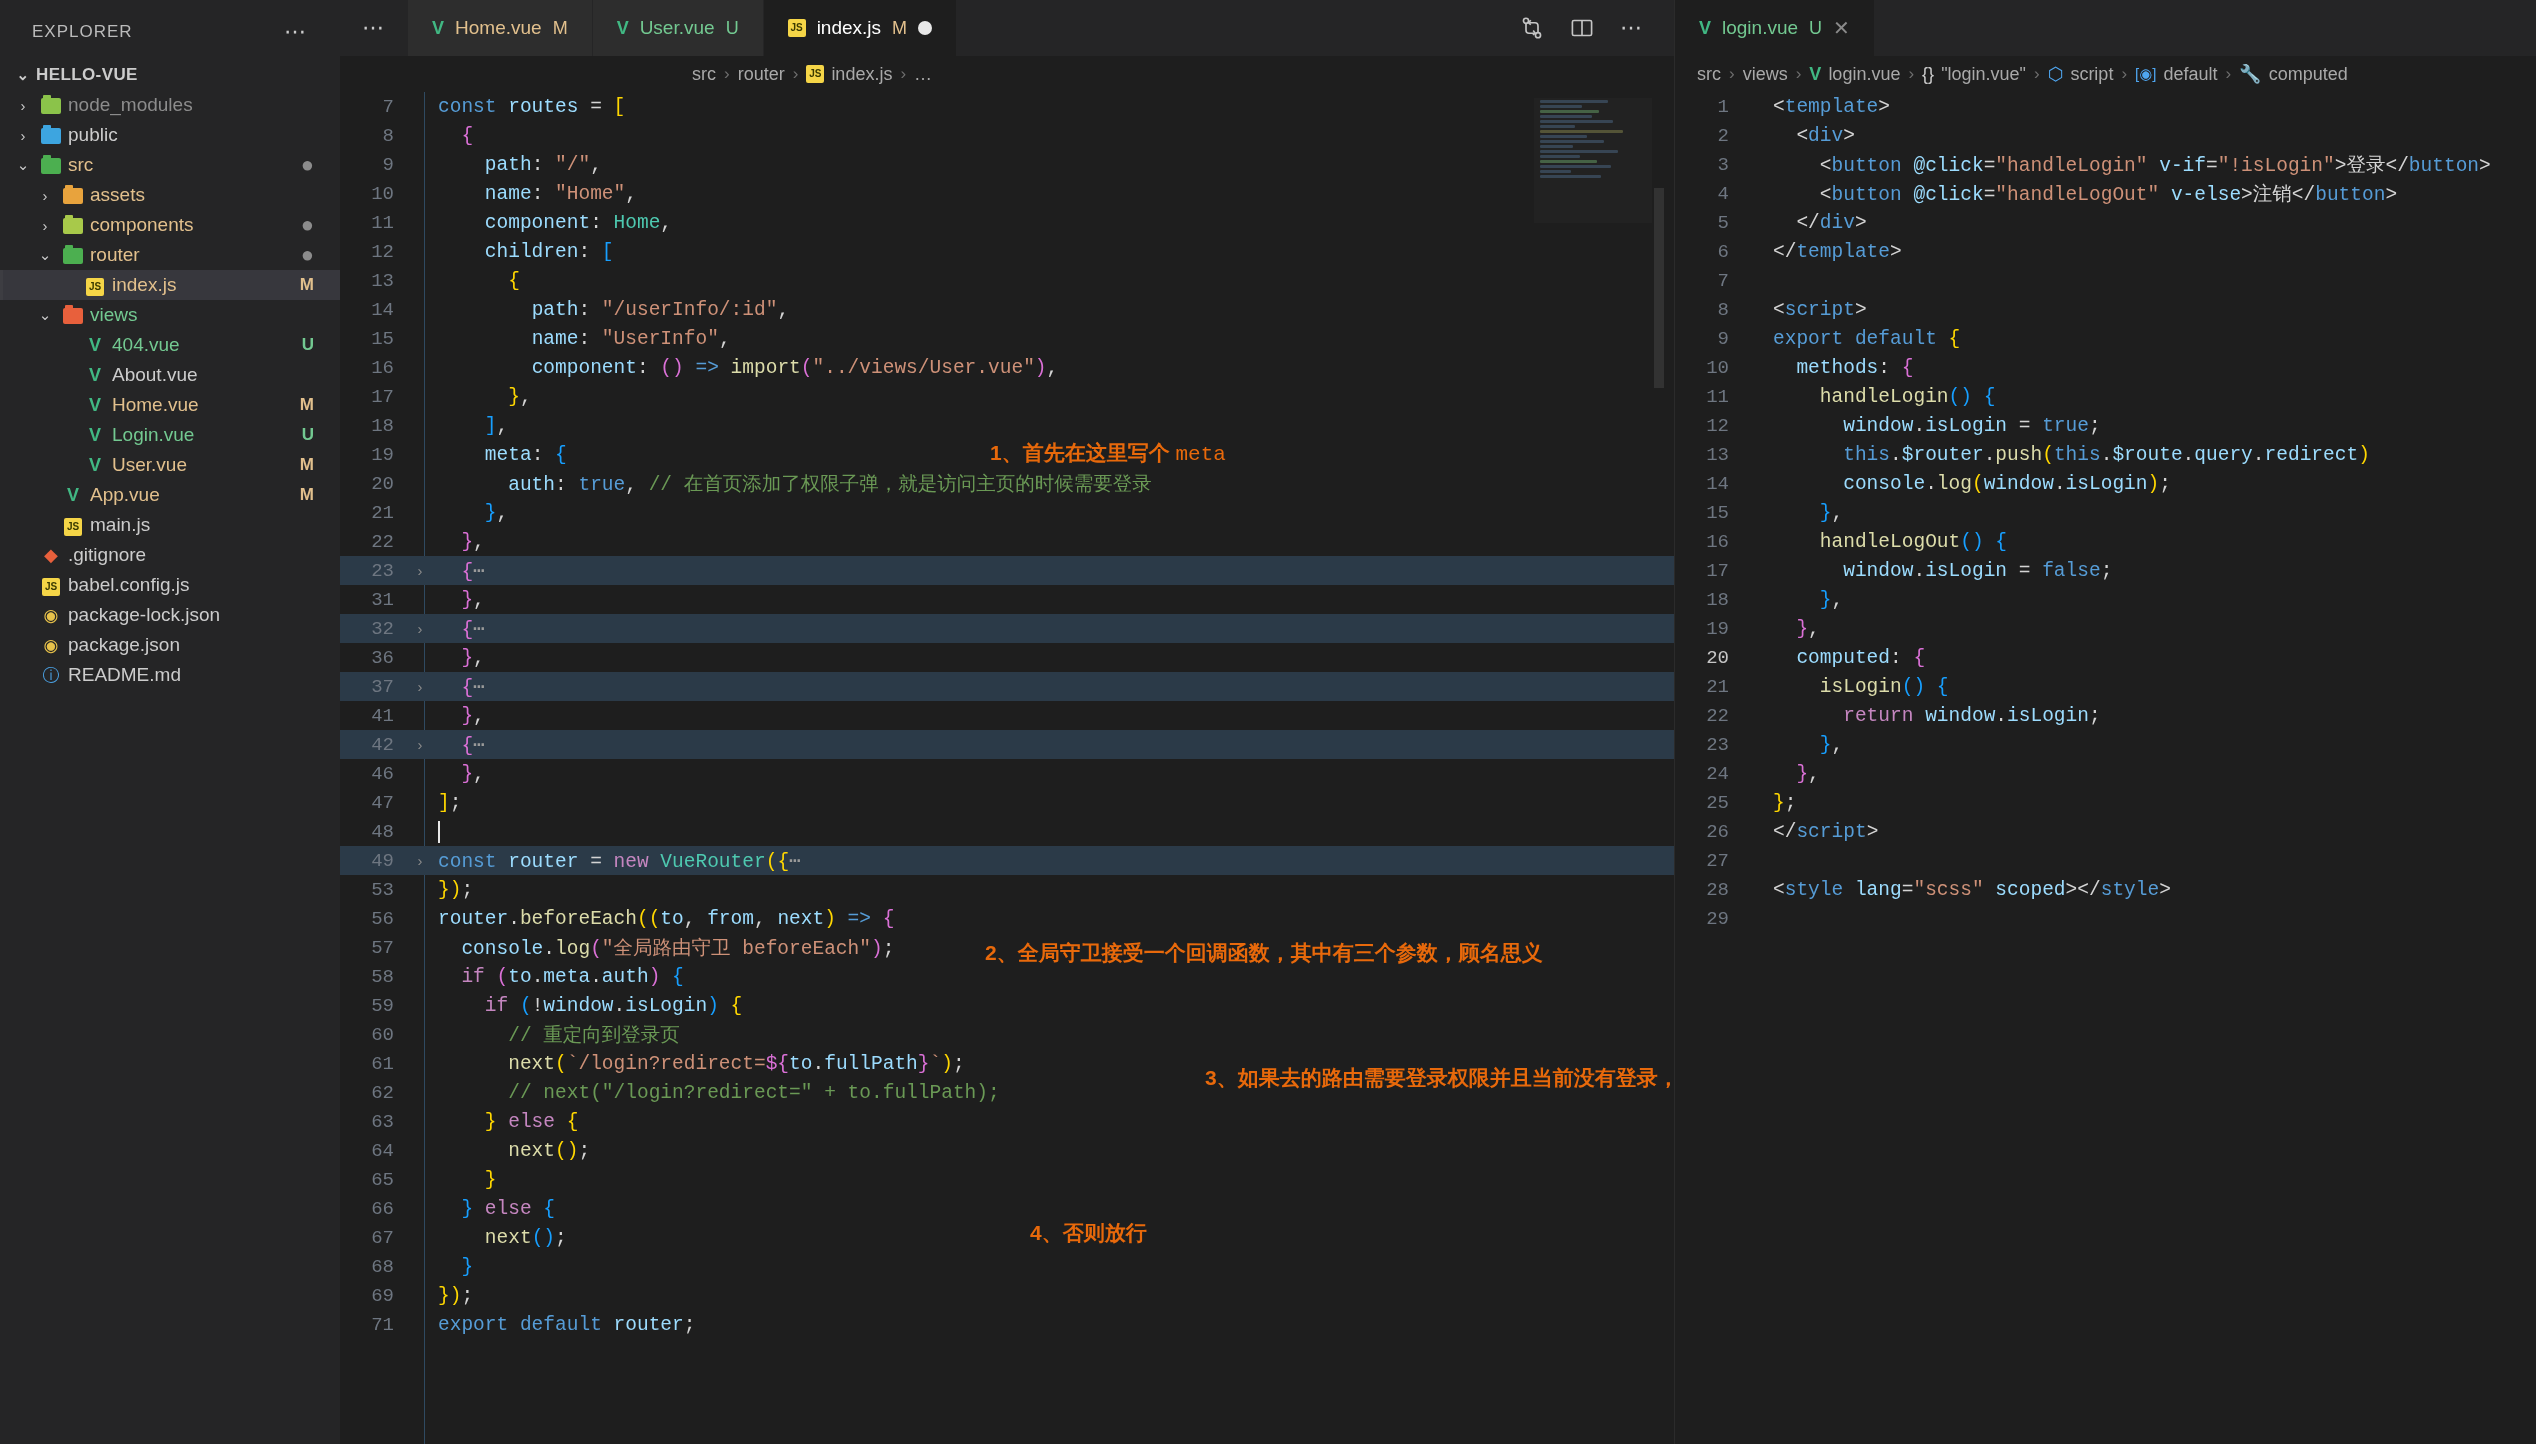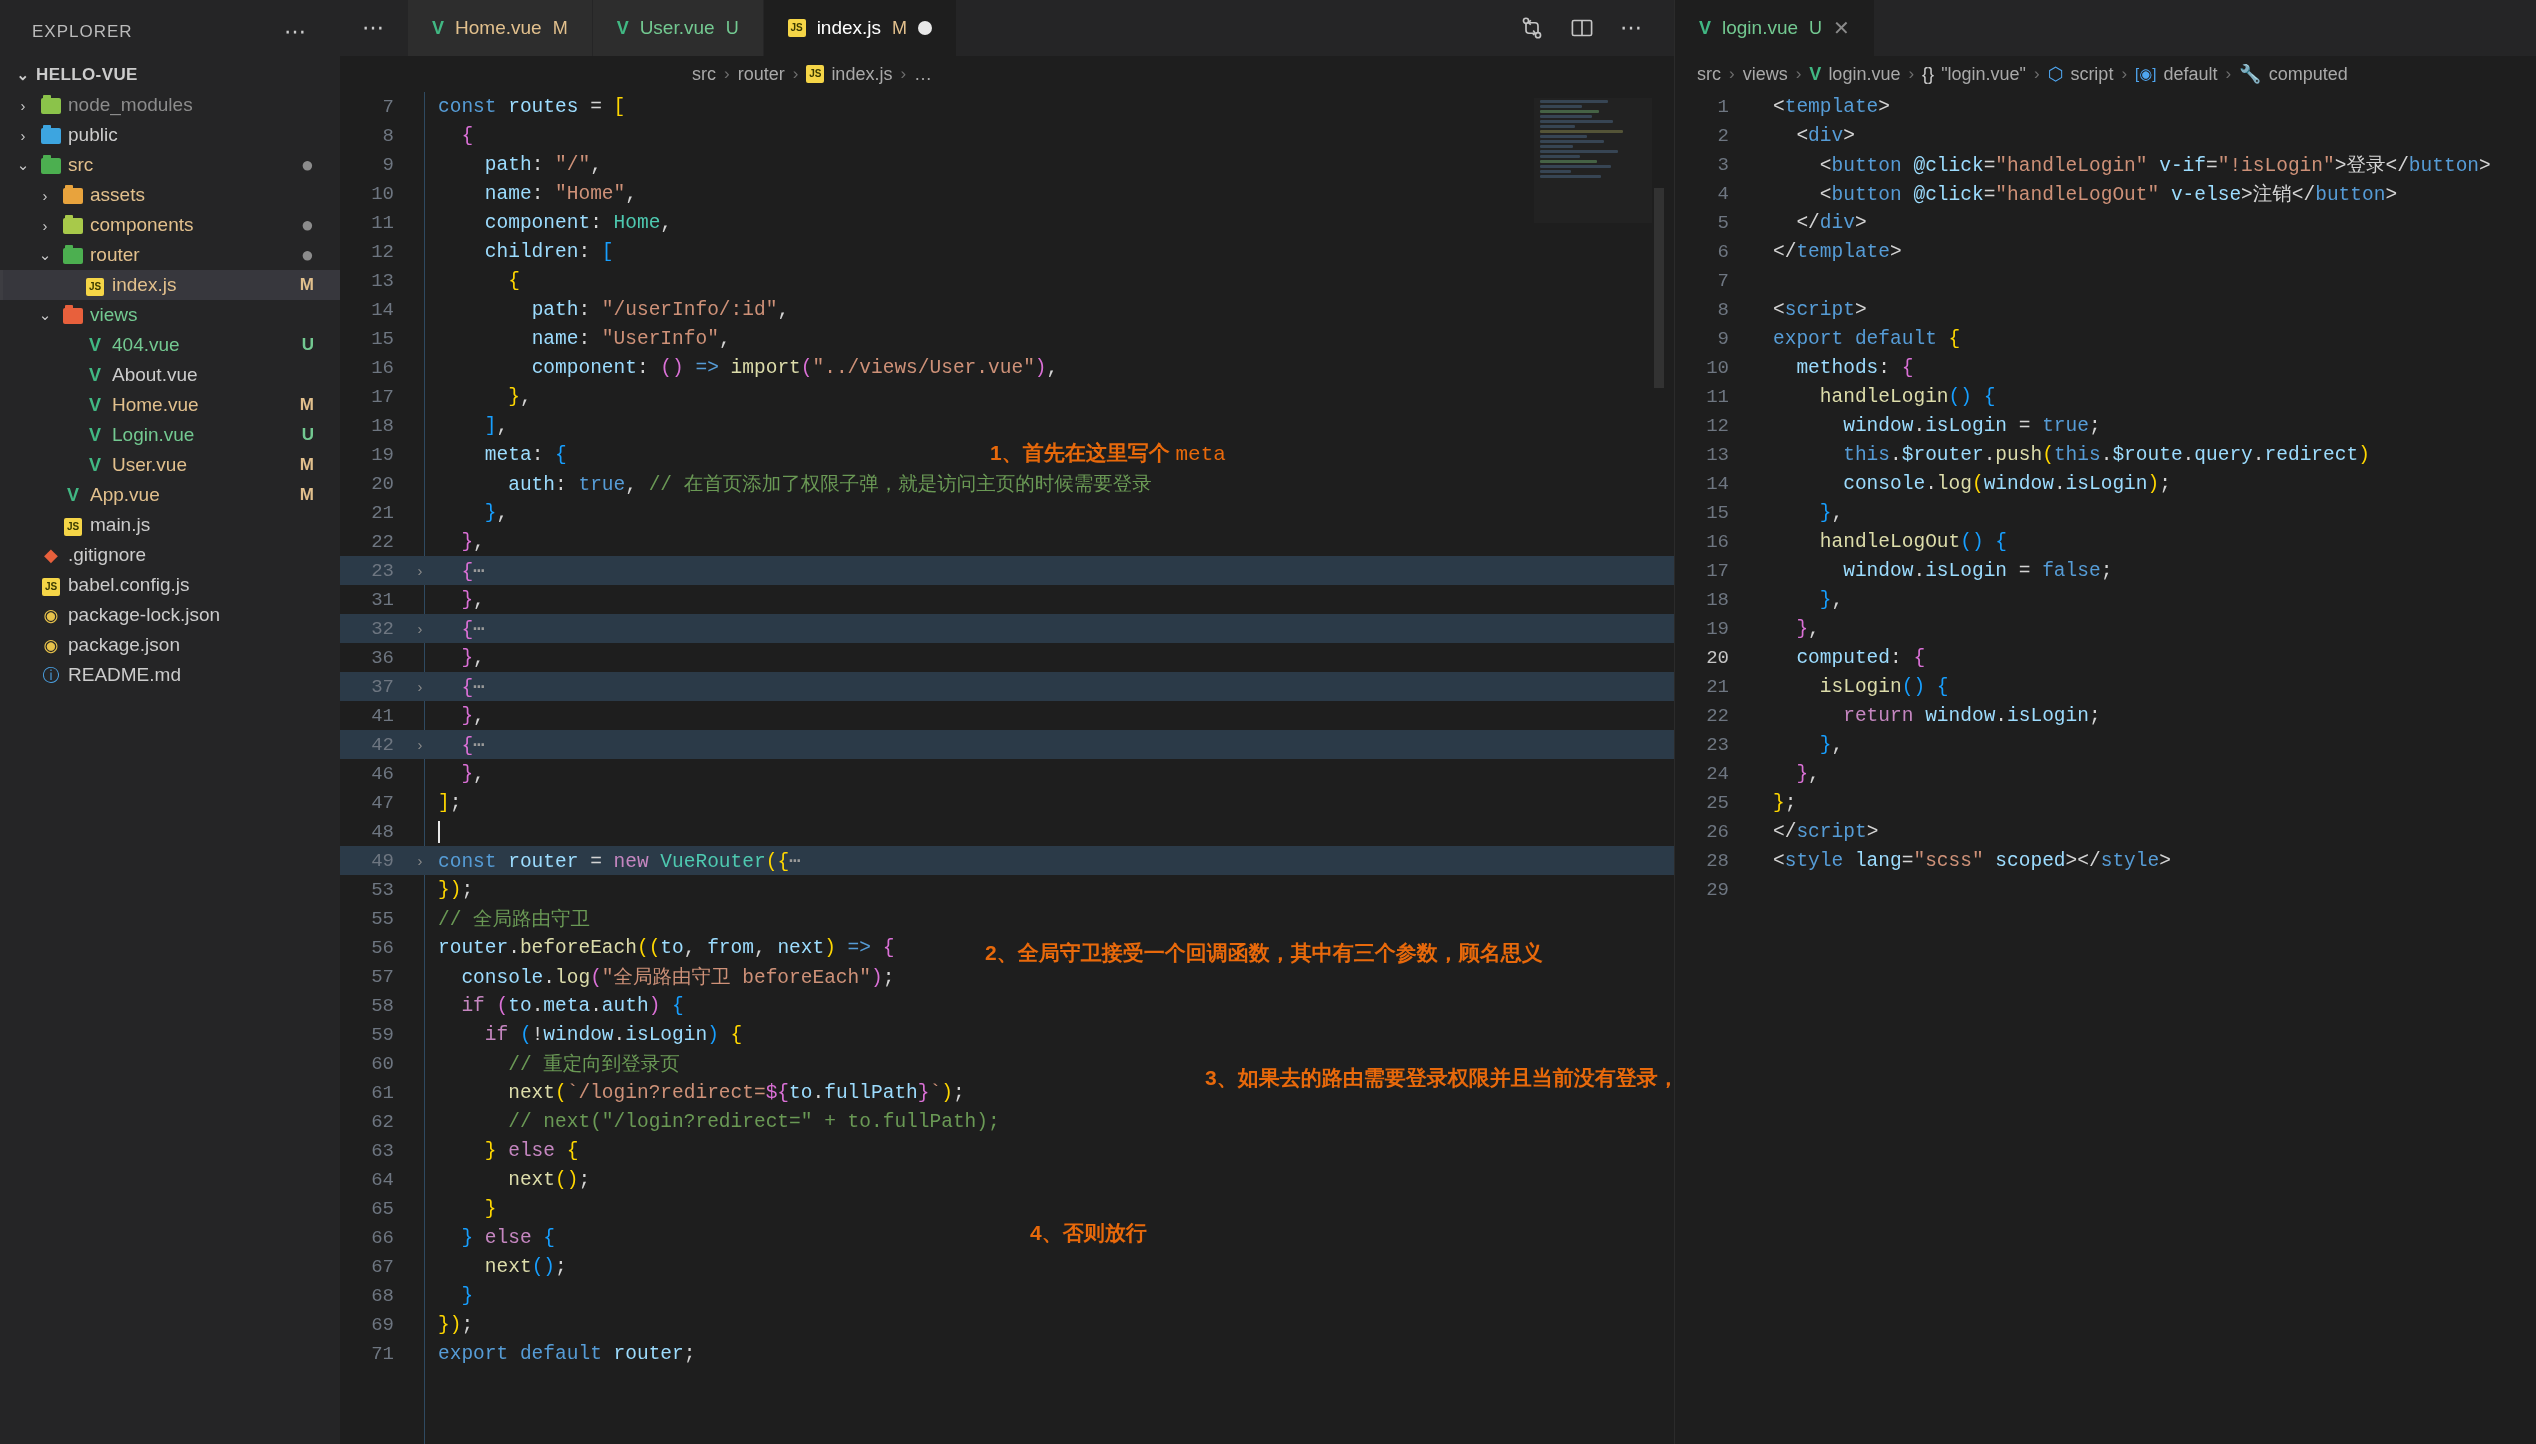--- a/index.html
+++ b/index.html
@@ -346,21 +346,20 @@
           <div class="cline folded2"><span class="ln">32</span><span class="foldchev">›</span><span class="ctext">  <span class="br2">{</span><span class="fold-ell">⋯</span></span></div>
           <div class="cline"><span class="ln">36</span><span class="foldchev"></span><span class="ctext">  <span class="br2">}</span><span class="pct">,</span></span></div>
           <div class="cline folded2"><span class="ln">37</span><span class="foldchev">›</span><span class="ctext">  <span class="br2">{</span><span class="fold-ell">⋯</span></span></div>
           <div class="cline"><span class="ln">41</span><span class="foldchev"></span><span class="ctext">  <span class="br2">}</span><span class="pct">,</span></span></div>
           <div class="cline folded2"><span class="ln">42</span><span class="foldchev">›</span><span class="ctext">  <span class="br2">{</span><span class="fold-ell">⋯</span></span></div>
           <div class="cline"><span class="ln">46</span><span class="foldchev"></span><span class="ctext">  <span class="br2">}</span><span class="pct">,</span></span></div>
           <div class="cline"><span class="ln">47</span><span class="foldchev"></span><span class="ctext"><span class="br1">]</span><span class="pct">;</span></span></div>
           <div class="cline"><span class="ln">48</span><span class="foldchev"></span><span class="ctext"><span style="border-left:2px solid #e8e8e8;">&nbsp;</span></span></div>
           <div class="cline folded2"><span class="ln">49</span><span class="foldchev">›</span><span class="ctext"><span class="kw">const</span> <span class="var">router</span> <span class="pct">=</span> <span class="kw2">new</span> <span class="cls">VueRouter</span><span class="br1">({</span><span class="fold-ell">⋯</span></span></div>
           <div class="cline"><span class="ln">53</span><span class="foldchev"></span><span class="ctext"><span class="br1">})</span><span class="pct">;</span></span></div>
-          <div class="cline"><span class="ln">55</span><span class="foldchev"></span><span class="ctext"><span class="cm">// 全局路由守卫</span></span></div>
           <div class="cline"><span class="ln">56</span><span class="foldchev"></span><span class="ctext"><span class="var">router</span><span class="pct">.</span><span class="fn">beforeEach</span><span class="br1">((</span><span class="var">to</span><span class="pct">,</span> <span class="var">from</span><span class="pct">,</span> <span class="var">next</span><span class="br1">)</span> <span class="kw">=&gt;</span> <span class="br2">{</span></span></div>
           <div class="cline"><span class="ln">57</span><span class="foldchev"></span><span class="ctext">  <span class="var">console</span><span class="pct">.</span><span class="fn">log</span><span class="br2">(</span><span class="str">"全局路由守卫 beforeEach"</span><span class="br2">)</span><span class="pct">;</span></span></div>
           <div class="cline"><span class="ln">58</span><span class="foldchev"></span><span class="ctext">  <span class="kw2">if</span> <span class="br2">(</span><span class="var">to</span><span class="pct">.</span><span class="var">meta</span><span class="pct">.</span><span class="var">auth</span><span class="br2">)</span> <span class="br3">{</span></span></div>
           <div class="cline"><span class="ln">59</span><span class="foldchev"></span><span class="ctext">    <span class="kw2">if</span> <span class="br3">(</span><span class="pct">!</span><span class="var">window</span><span class="pct">.</span><span class="var">isLogin</span><span class="br3">)</span> <span class="br1">{</span></span></div>
           <div class="cline"><span class="ln">60</span><span class="foldchev"></span><span class="ctext">      <span class="cm">// 重定向到登录页</span></span></div>
           <div class="cline"><span class="ln">61</span><span class="foldchev"></span><span class="ctext">      <span class="fn">next</span><span class="br1">(</span><span class="str">`/login?redirect=</span><span class="br2">${</span><span class="var">to</span><span class="pct">.</span><span class="var">fullPath</span><span class="br2">}</span><span class="str">`</span><span class="br1">)</span><span class="pct">;</span></span></div>
           <div class="cline"><span class="ln">62</span><span class="foldchev"></span><span class="ctext">      <span class="cm">// next("/login?redirect=" + to.fullPath);</span></span></div>
           <div class="cline"><span class="ln">63</span><span class="foldchev"></span><span class="ctext">    <span class="br1">}</span> <span class="kw2">else</span> <span class="br1">{</span></span></div>
           <div class="cline"><span class="ln">64</span><span class="foldchev"></span><span class="ctext">      <span class="fn">next</span><span class="br1">()</span><span class="pct">;</span></span></div>
           <div class="cline"><span class="ln">65</span><span class="foldchev"></span><span class="ctext">    <span class="br1">}</span></span></div>
@@ -464,18 +463,19 @@
           <div class="cline"><span class="ln">17</span><span class="foldchev"></span><span class="ctext">      <span class="var">window</span><span class="pct">.</span><span class="var">isLogin</span> <span class="pct">=</span> <span class="kw">false</span><span class="pct">;</span></span></div>
           <div class="cline"><span class="ln">18</span><span class="foldchev"></span><span class="ctext">    <span class="br3">}</span><span class="pct">,</span></span></div>
           <div class="cline"><span class="ln">19</span><span class="foldchev"></span><span class="ctext">  <span class="br2">}</span><span class="pct">,</span></span></div>
           <div class="cline"><span class="ln cur">20</span><span class="foldchev"></span><span class="ctext">  <span class="var">computed</span><span class="pct">:</span> <span class="br2">{</span></span></div>
           <div class="cline"><span class="ln">21</span><span class="foldchev"></span><span class="ctext">    <span class="fn">isLogin</span><span class="br3">()</span> <span class="br3">{</span></span></div>
           <div class="cline"><span class="ln">22</span><span class="foldchev"></span><span class="ctext">      <span class="kw2">return</span> <span class="var">window</span><span class="pct">.</span><span class="var">isLogin</span><span class="pct">;</span></span></div>
           <div class="cline"><span class="ln">23</span><span class="foldchev"></span><span class="ctext">    <span class="br3">}</span><span class="pct">,</span></span></div>
           <div class="cline"><span class="ln">24</span><span class="foldchev"></span><span class="ctext">  <span class="br2">}</span><span class="pct">,</span></span></div>
           <div class="cline"><span class="ln">25</span><span class="foldchev"></span><span class="ctext"><span class="br1">}</span><span class="pct">;</span></span></div>
           <div class="cline"><span class="ln">26</span><span class="foldchev"></span><span class="ctext"><span class="pct">&lt;/</span><span class="tag">script</span><span class="pct">&gt;</span></span></div>
+          <div class="cline"><span class="ln">27</span><span class="foldchev"></span><span class="ctext">&nbsp;</span></div>
           <div class="cline"><span class="ln">28</span><span class="foldchev"></span><span class="ctext"><span class="pct">&lt;</span><span class="tag">style</span> <span class="attr">lang</span><span class="pct">=</span><span class="str">"scss"</span> <span class="attr">scoped</span><span class="pct">&gt;&lt;/</span><span class="tag">style</span><span class="pct">&gt;</span></span></div>
           <div class="cline"><span class="ln">29</span><span class="foldchev"></span><span class="ctext">&nbsp;</span></div>
         </div>
     </div>
   </div>
 </div>
 
 </body></html>

